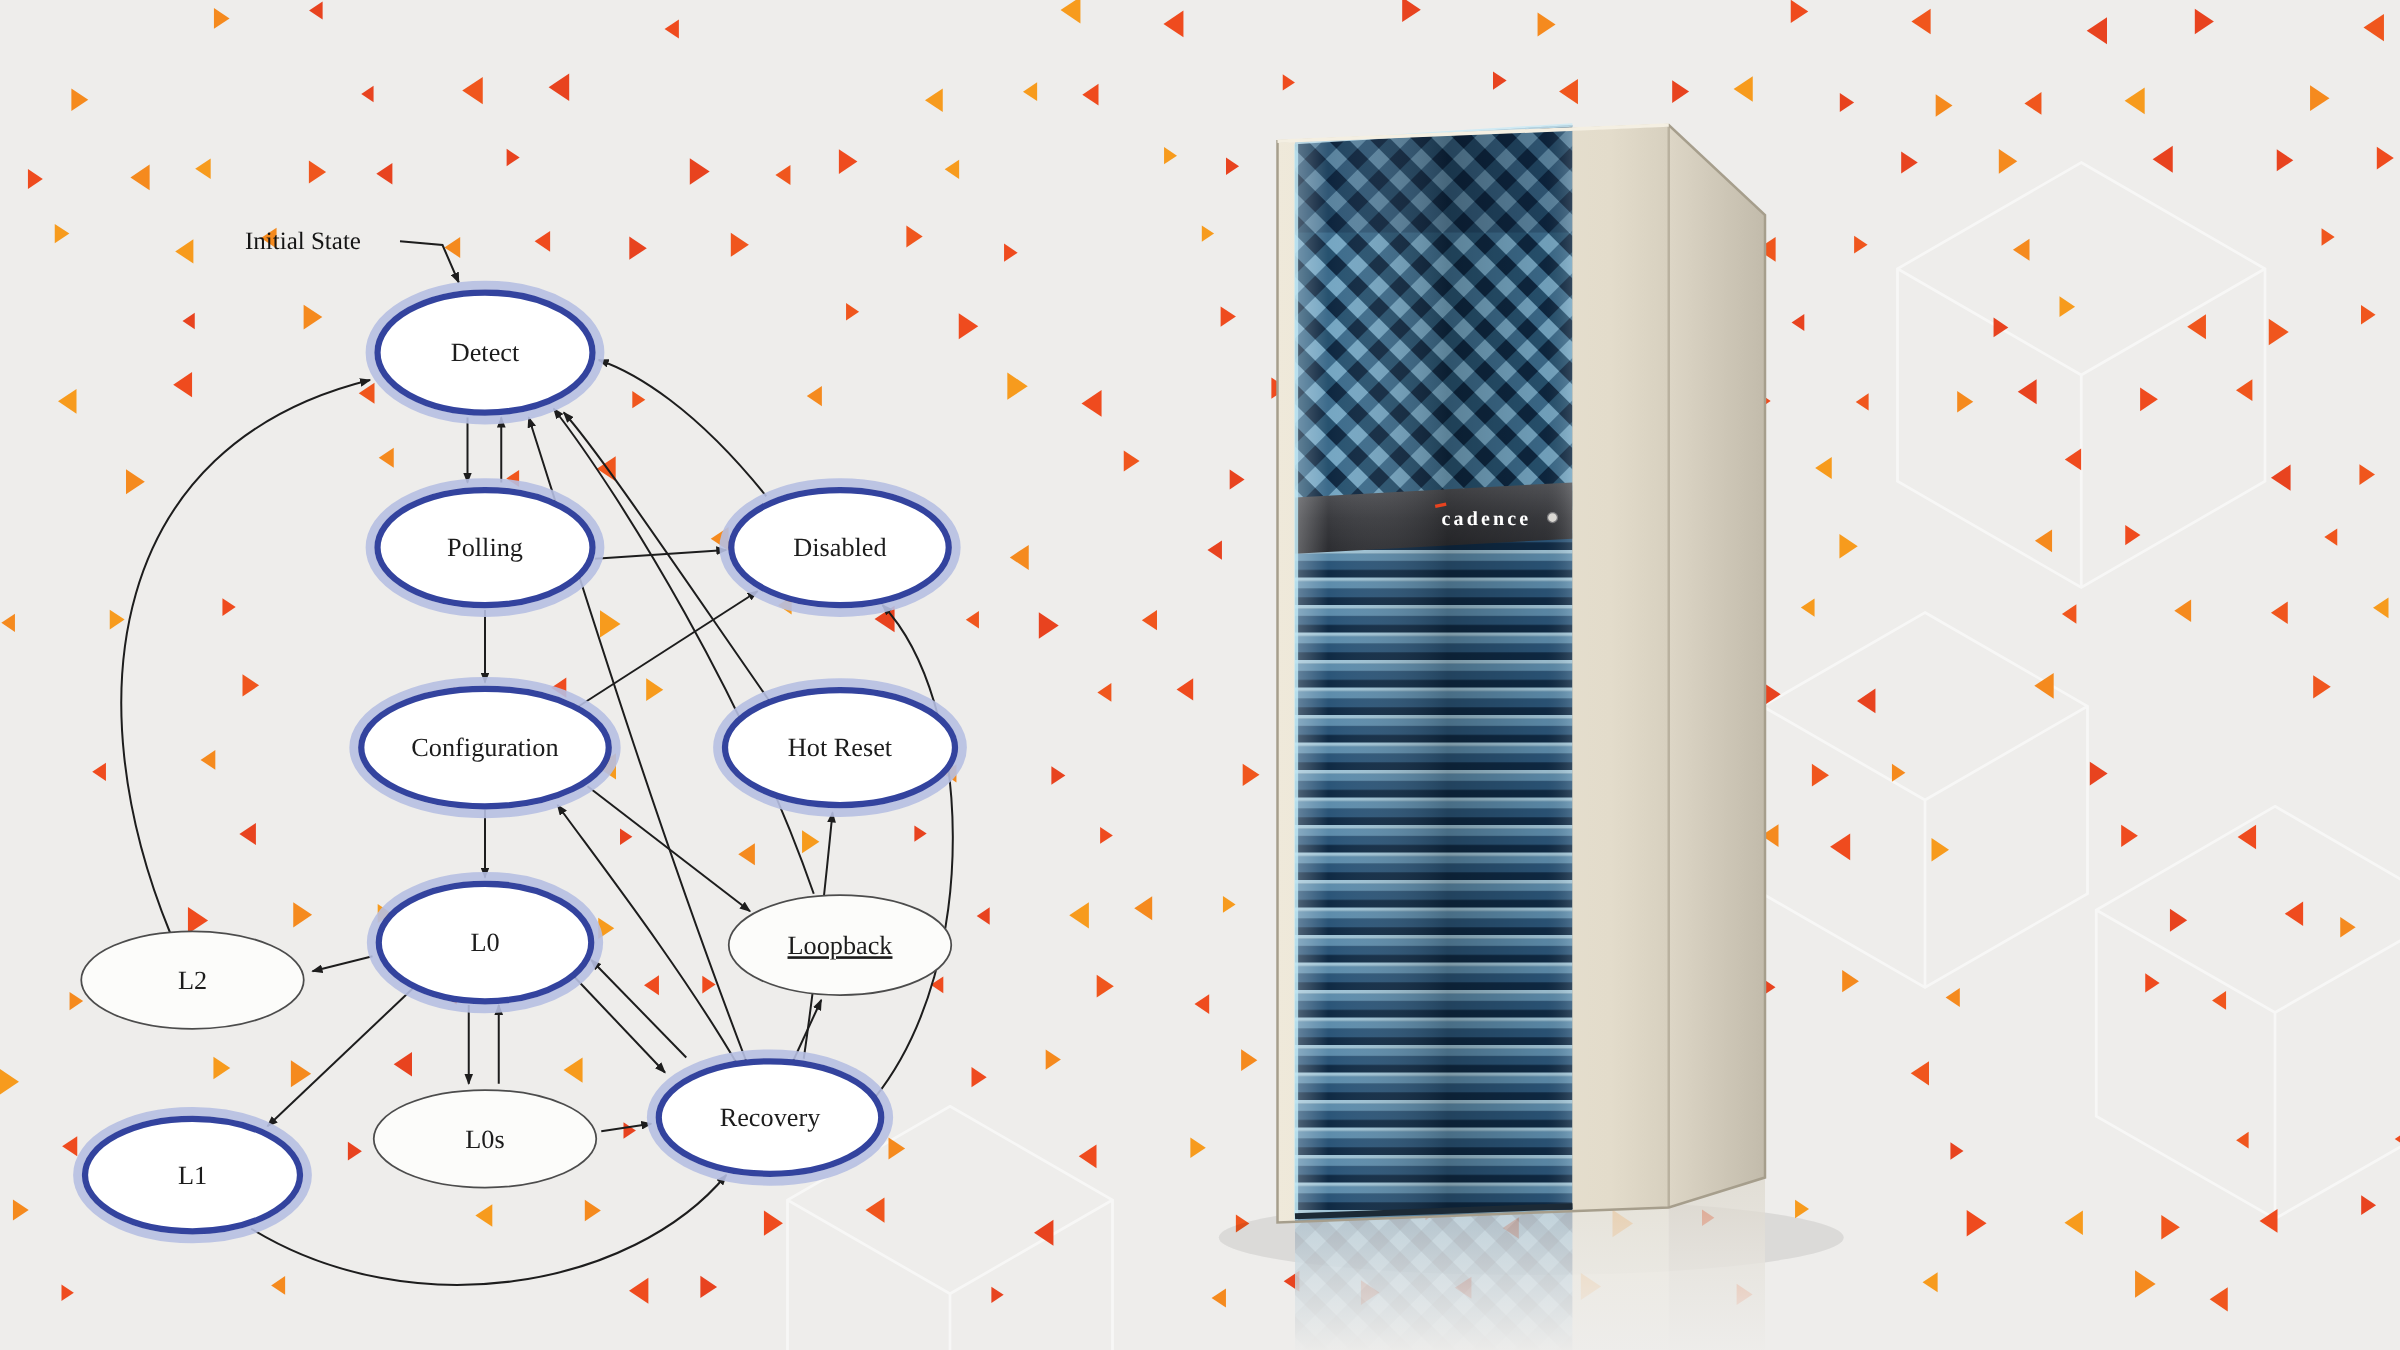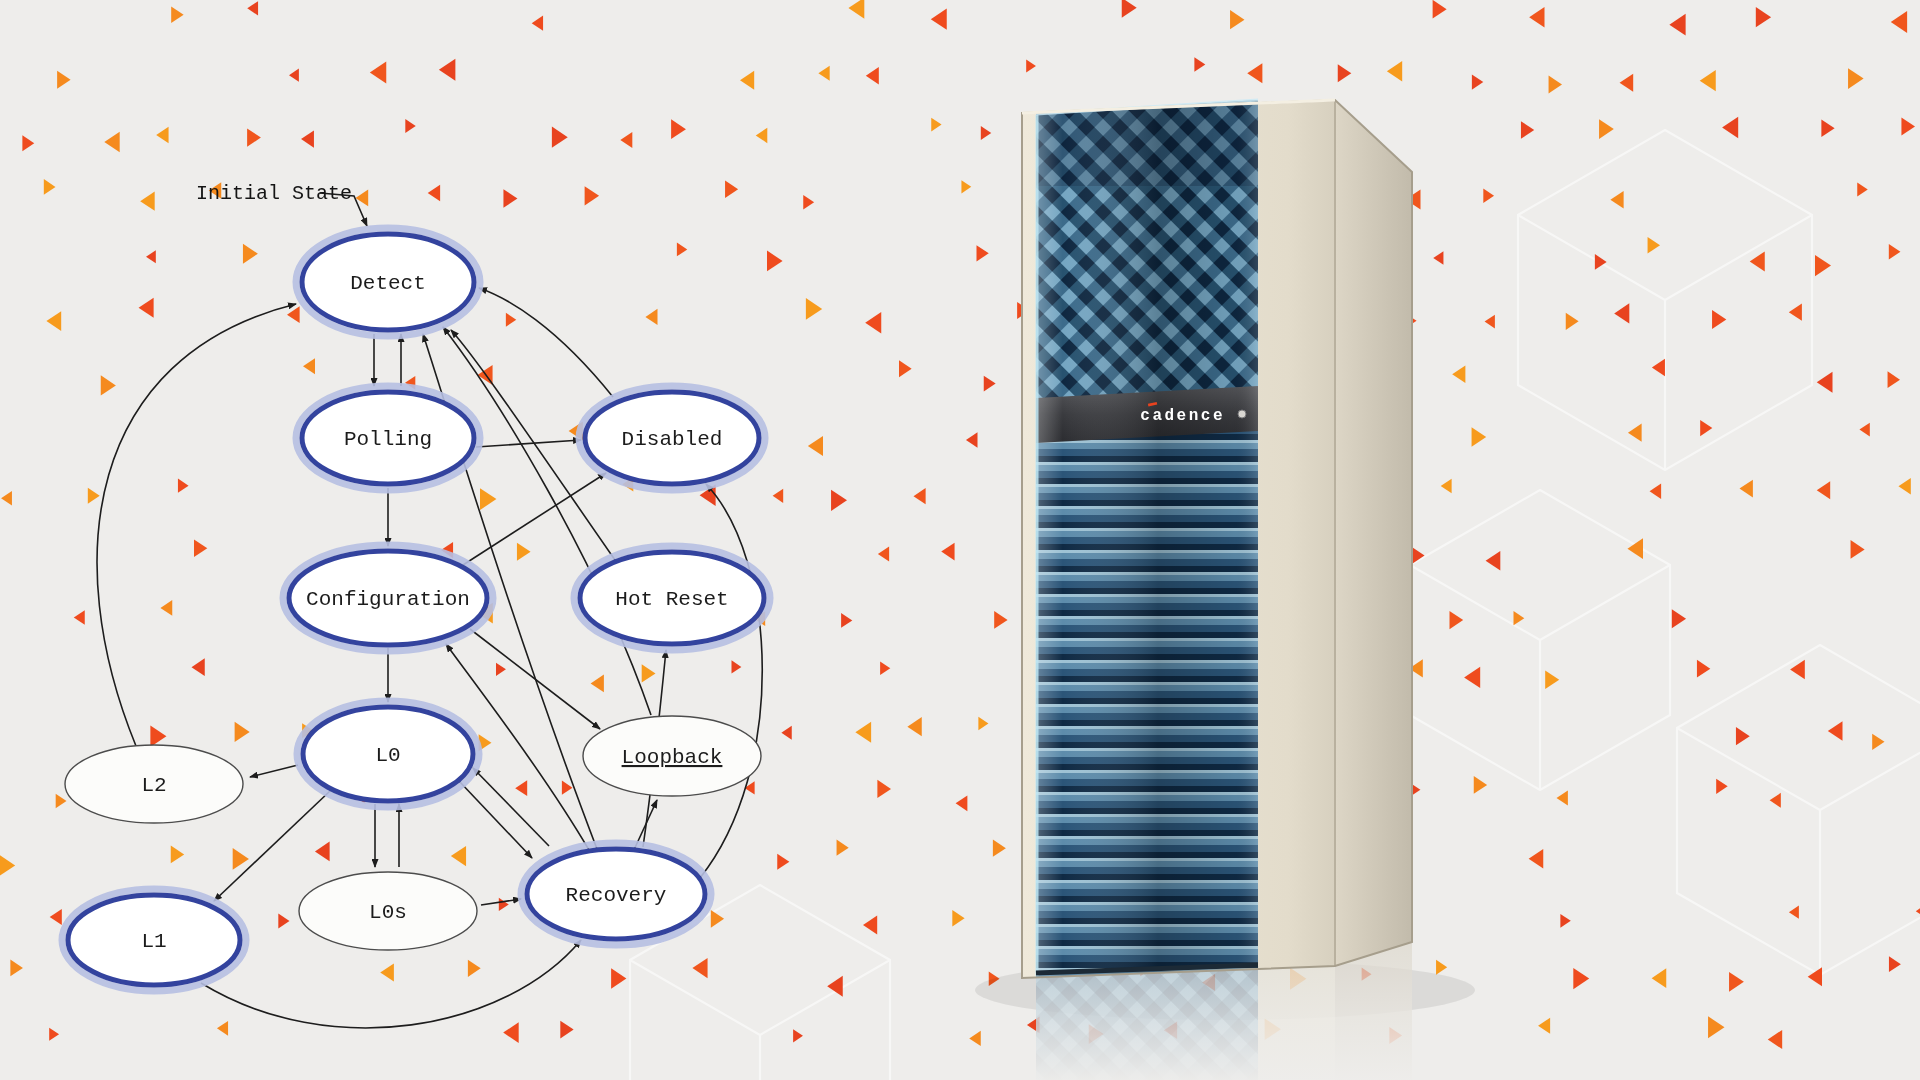--- a/index.html
+++ b/index.html
@@ -1,17 +1,17 @@
 <!DOCTYPE html>
 <html><head>
 <meta charset="utf-8">
 <style>
   html,body{margin:0;padding:0;background:#dcdbd8;}
   .stage{position:relative;width:1920px;height:1080px;overflow:hidden;background:#eeedeb;
-         font-family:Liberation Mono, monospace;}
+         font-family:Liberation Serif, serif;}
   svg.layer{position:absolute;left:0;top:0;}
   .edge{fill:none;stroke:#1d1d1d;stroke-width:1.6px;}
   .node-bold-outer{fill:none;stroke:#b6bfe2;stroke-width:7px;opacity:.9;}
   .node-bold{fill:#ffffff;stroke:#33439e;stroke-width:5px;}
   .node-thin{fill:#fcfcfa;stroke:#4c4c4c;stroke-width:1.4px;}
   .node-label{font-size:21px;fill:#1c1c1c;text-anchor:middle;}
   .diagram-caption{font-size:20px;fill:#151515;}
   .cube{fill:none;stroke:rgba(255,255,255,0.55);stroke-width:2.2px;}
   .logo-text{font-size:16px;font-weight:bold;fill:#ffffff;letter-spacing:2.5px;text-anchor:end;}
 </style>

